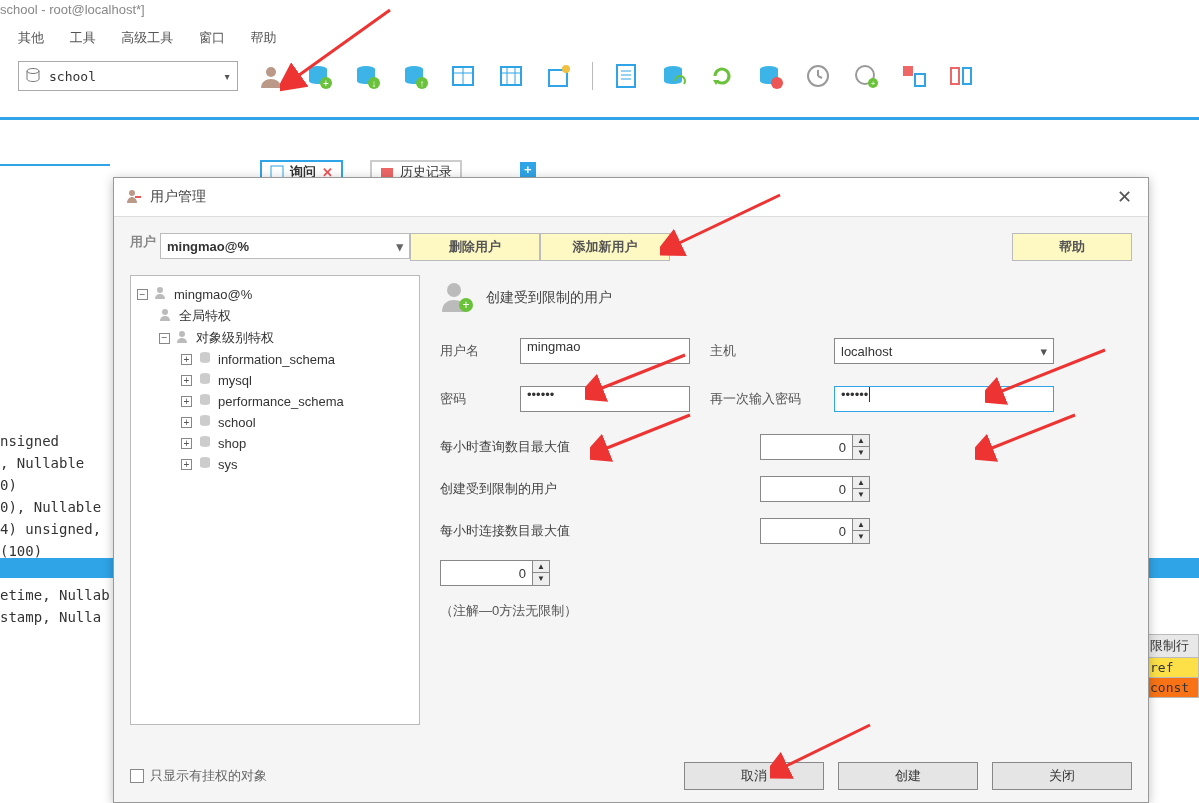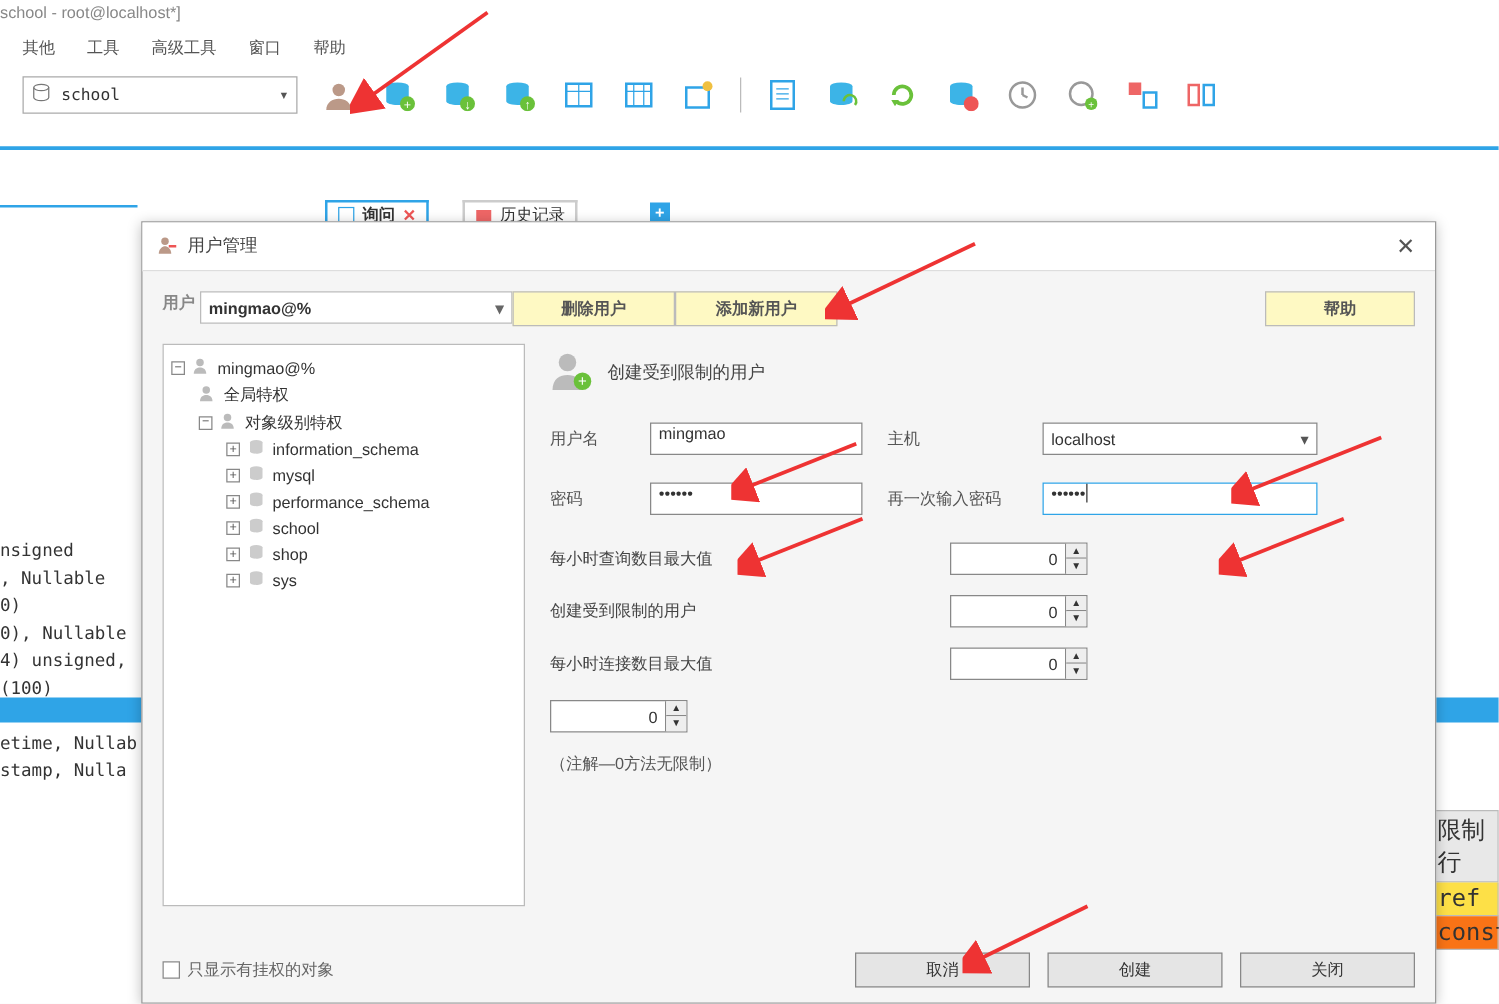--- a/index.html
+++ b/index.html
@@ -72,22 +72,22 @@
     padding:0 8px; background:#fff;
   }
   .tab-strip .t1{ left:260px;justify-content:center;}
   .tab-strip .t2{ left:370px; border-color:#ccc;}
   .tab-strip .plus{ position:absolute; left:520px; top:-2px; color:#fff; background:#2fa4e7; font-weight:bold; padding:0 4px;}
   .blue-strip2{
     position:absolute; left:0; top:558px; width:1199px; height:20px;
     background:#2fa4e7;
   }
   .right-side-box{
-    position:absolute; right:0; top:648px; width:54px;
-    font-size:19px;
+    position:absolute; right:0; top:634px; width:54px;
+    font-size:13px;
   }
   .right-side-box .hdr{ background:#e8e8e8; border:1px solid #bbb; padding:2px 4px;}
   .right-side-box .cell{ border:1px solid #bbb; border-top:none; padding:2px 4px; font-family:monospace; background:#fde047;}
   .right-side-box .cell.sel{ background:#f97316;}
 
   
   .dialog {
     position:absolute;
     left:113px; top:177px;
     width:1036px; height:626px;

